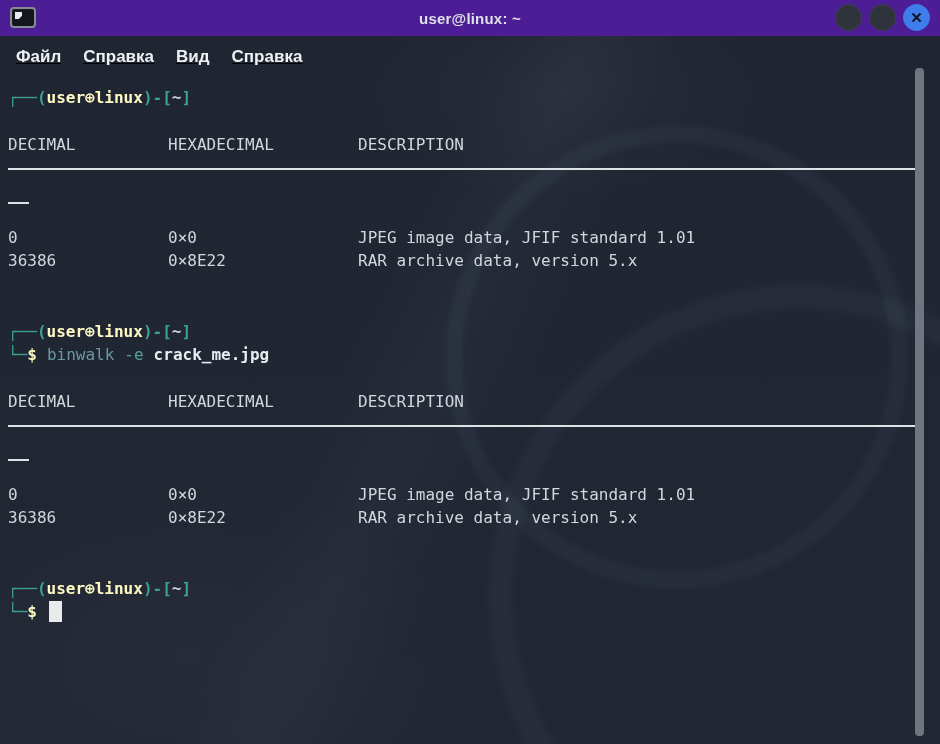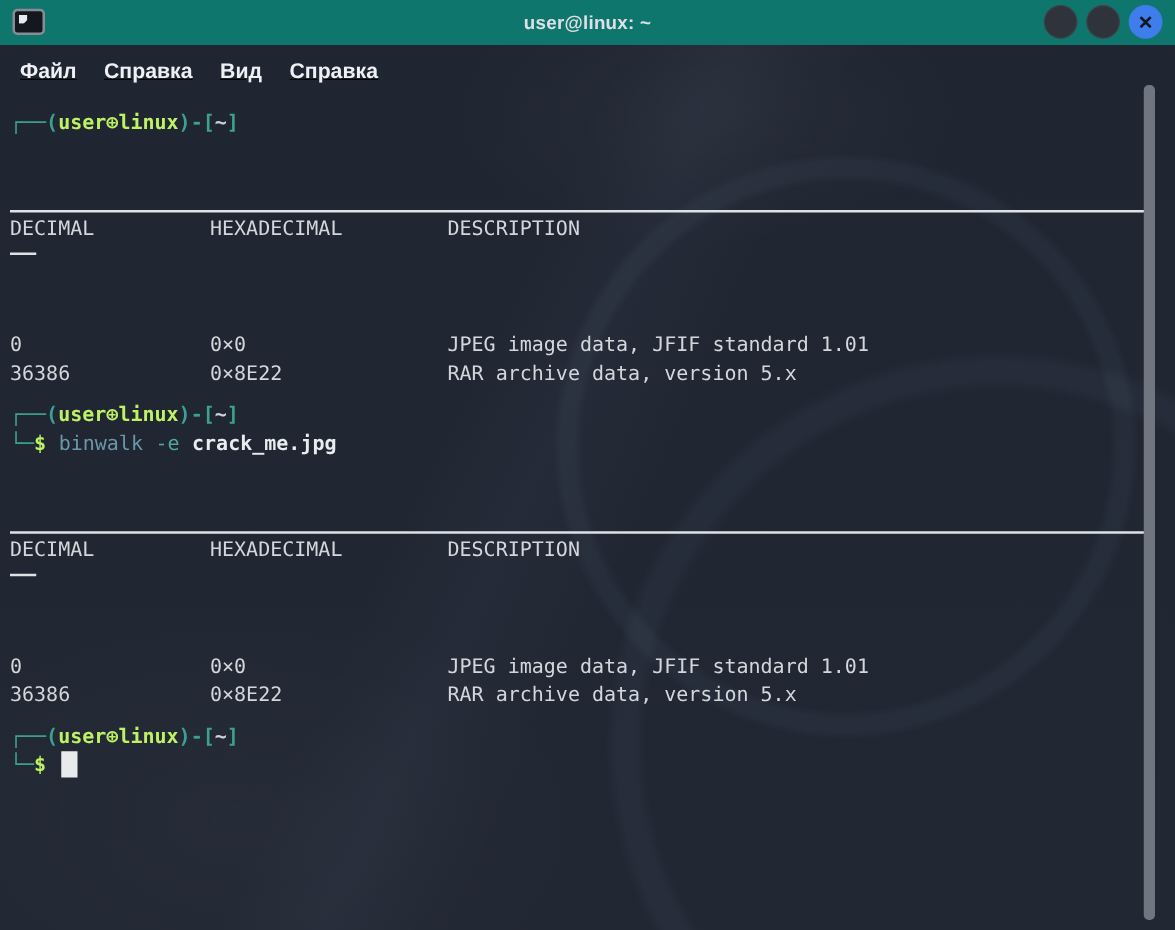--- a/index.html
+++ b/index.html
@@ -15,21 +15,21 @@
       radial-gradient(circle 340px at 72% 48%, transparent 62%, rgba(150,170,200,0.055) 64%, rgba(150,170,200,0.055) 67%, transparent 69%),
       radial-gradient(circle 470px at 85% 80%, transparent 60%, rgba(150,170,200,0.05) 62%, rgba(150,170,200,0.05) 65%, transparent 67%),
       radial-gradient(ellipse 420px 260px at 20% 88%, rgba(255,255,255,0.025), transparent 70%),
       radial-gradient(ellipse 300px 160px at 60% 12%, rgba(255,255,255,0.03), transparent 70%),
       linear-gradient(115deg, transparent 40%, rgba(160,180,210,0.04) 47%, transparent 55%),
       linear-gradient(0deg, #212733, #1f2531);
   }
   
   .titlebar{
     position:absolute;left:0;top:0;width:940px;height:36px;
-    background:#0f766e;display:flex;align-items:center;
+    background:#4c1d95;display:flex;align-items:center;
   }
   .app-icon{
     position:absolute;left:10px;top:7px;width:26px;height:21px;
     background:#14171d;border:2px solid #878c95;border-radius:4px;box-sizing:border-box;
   }
   .app-icon::before{
     content:"";position:absolute;left:3px;top:3px;width:7px;height:7px;
     background:#e8eaed;clip-path:polygon(0 0,100% 0,100% 55%,55% 100%,0 100%);
   }
   .title-text{
@@ -53,27 +53,27 @@
   .menu-item{
     color:#eef1f4;font-weight:bold;font-size:17px;padding:4px 11px;cursor:default;
   }
   
   .terminal{
     position:absolute;left:8px;top:86px;right:30px;bottom:0;
     font-family:"DejaVu Sans Mono", monospace;font-size:16px;color:#d3d7db;
   }
   .line{height:23.5px;line-height:23.5px;white-space:pre;}
   .frame{color:#3da18f;font-weight:bold;}
-  .p-blue{color:#bef264;font-weight:bold;}
+  .p-blue{color:#fef9c3;font-weight:bold;}
   .p-path{color:#c9d4de;font-weight:bold;}
   .cmd{color:#6b97a8;margin-left:10px;}
   .flag{color:#53a39c;margin-left:10px;}
   .arg{color:#e9ecef;font-weight:bold;margin-left:10px;}
   .c1{display:inline-block;width:160px;}
-  .c2{display:inline-block;width:190px;margin-top:38px;}
+  .c2{display:inline-block;width:190px;}
   .sep{height:2px;background:#dde2e7;margin-top:11px;}
   .sep.long{width:916px;}
   .sep.short{width:21px;}
   .cursor{
     display:inline-block;width:13px;height:21px;background:#e8eaec;
     vertical-align:middle;margin-left:12px;margin-top:-3px;
   }
   
   .scrollbar{
     position:absolute;right:16px;top:68px;width:9px;height:668px;

